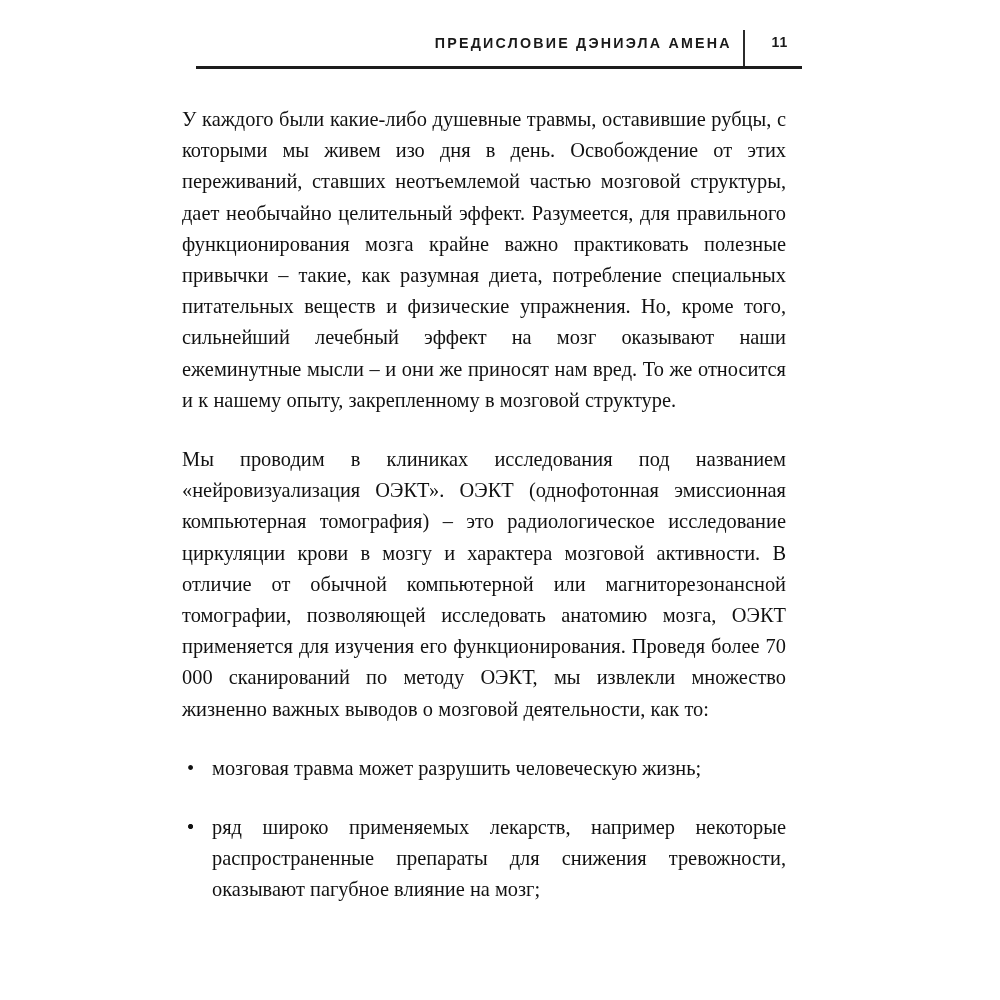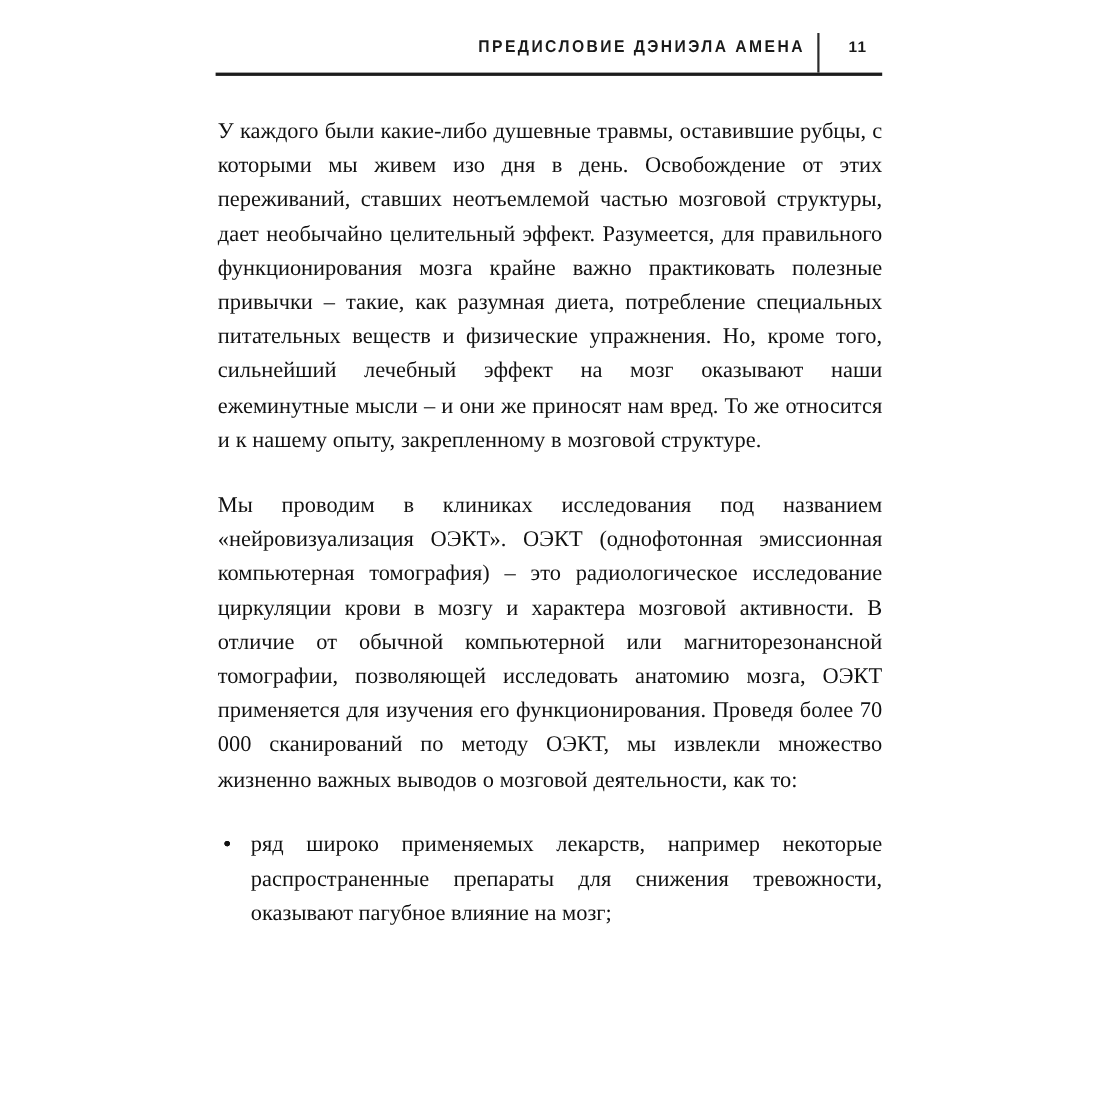--- a/index.html
+++ b/index.html
@@ -68,21 +68,21 @@
     left: 196px;
     top: 66px;
     width: 606px;
     height: 3px;
     background: #1c1c1c;
   }
 
   
   .body {
     position: absolute;
-    left: 198px;
+    left: 182px;
     top: 104px;
     width: 604px;
   }
 
   .para {
     margin: 0 0 28px 0;
     font-size: 20.4px;
     line-height: 31.2px;
     text-align: justify;
     text-align-last: left;
@@ -137,20 +137,21 @@
 
   <div class="body">
 
     <p class="para">У каждого были какие-либо душевные травмы, оставившие рубцы, с которыми мы живем изо дня в день. Освобождение от этих переживаний, ставших неотъемлемой частью мозговой структуры, дает необычайно целительный эффект. Разумеется, для правильного функционирования мозга крайне важно практиковать полезные привычки – такие, как разумная диета, потребление специальных питательных веществ и физические упражнения. Но, кроме того, сильнейший лечебный эффект на мозг оказывают наши ежеминутные мысли – и они же приносят нам вред. То же относится и к нашему опыту, закрепленному в мозговой структуре.</p>
 
     <p class="para">Мы проводим в клиниках исследования под названием «нейровизуализация ОЭКТ». ОЭКТ (однофотонная эмиссионная компьютерная томография) – это радиологическое исследование циркуляции крови в мозгу и характера мозговой активности. В отличие от обычной компьютерной или магниторезонансной томографии, позволяющей исследовать анатомию мозга, ОЭКТ применяется для изучения его функционирования. Проведя более 70 000 сканирований по методу ОЭКТ, мы извлекли множество жизненно важных выводов о мозговой деятельности, как то:</p>
 
     <ul class="bullet-list">
       <li class="bullet-item">
         <span class="bullet-marker">•</span>
+        <span>мозговая травма может разрушить человеческую жизнь;</span>
       </li>
       <li class="bullet-item">
         <span class="bullet-marker">•</span>
       </li>
       <li class="bullet-item">
         <span class="bullet-marker">•</span>
         <span>ряд широко применяемых лекарств, например некоторые распространенные препараты для снижения тревожности, оказывают пагубное влияние на мозг;</span>
       </li>
     </ul>
 

